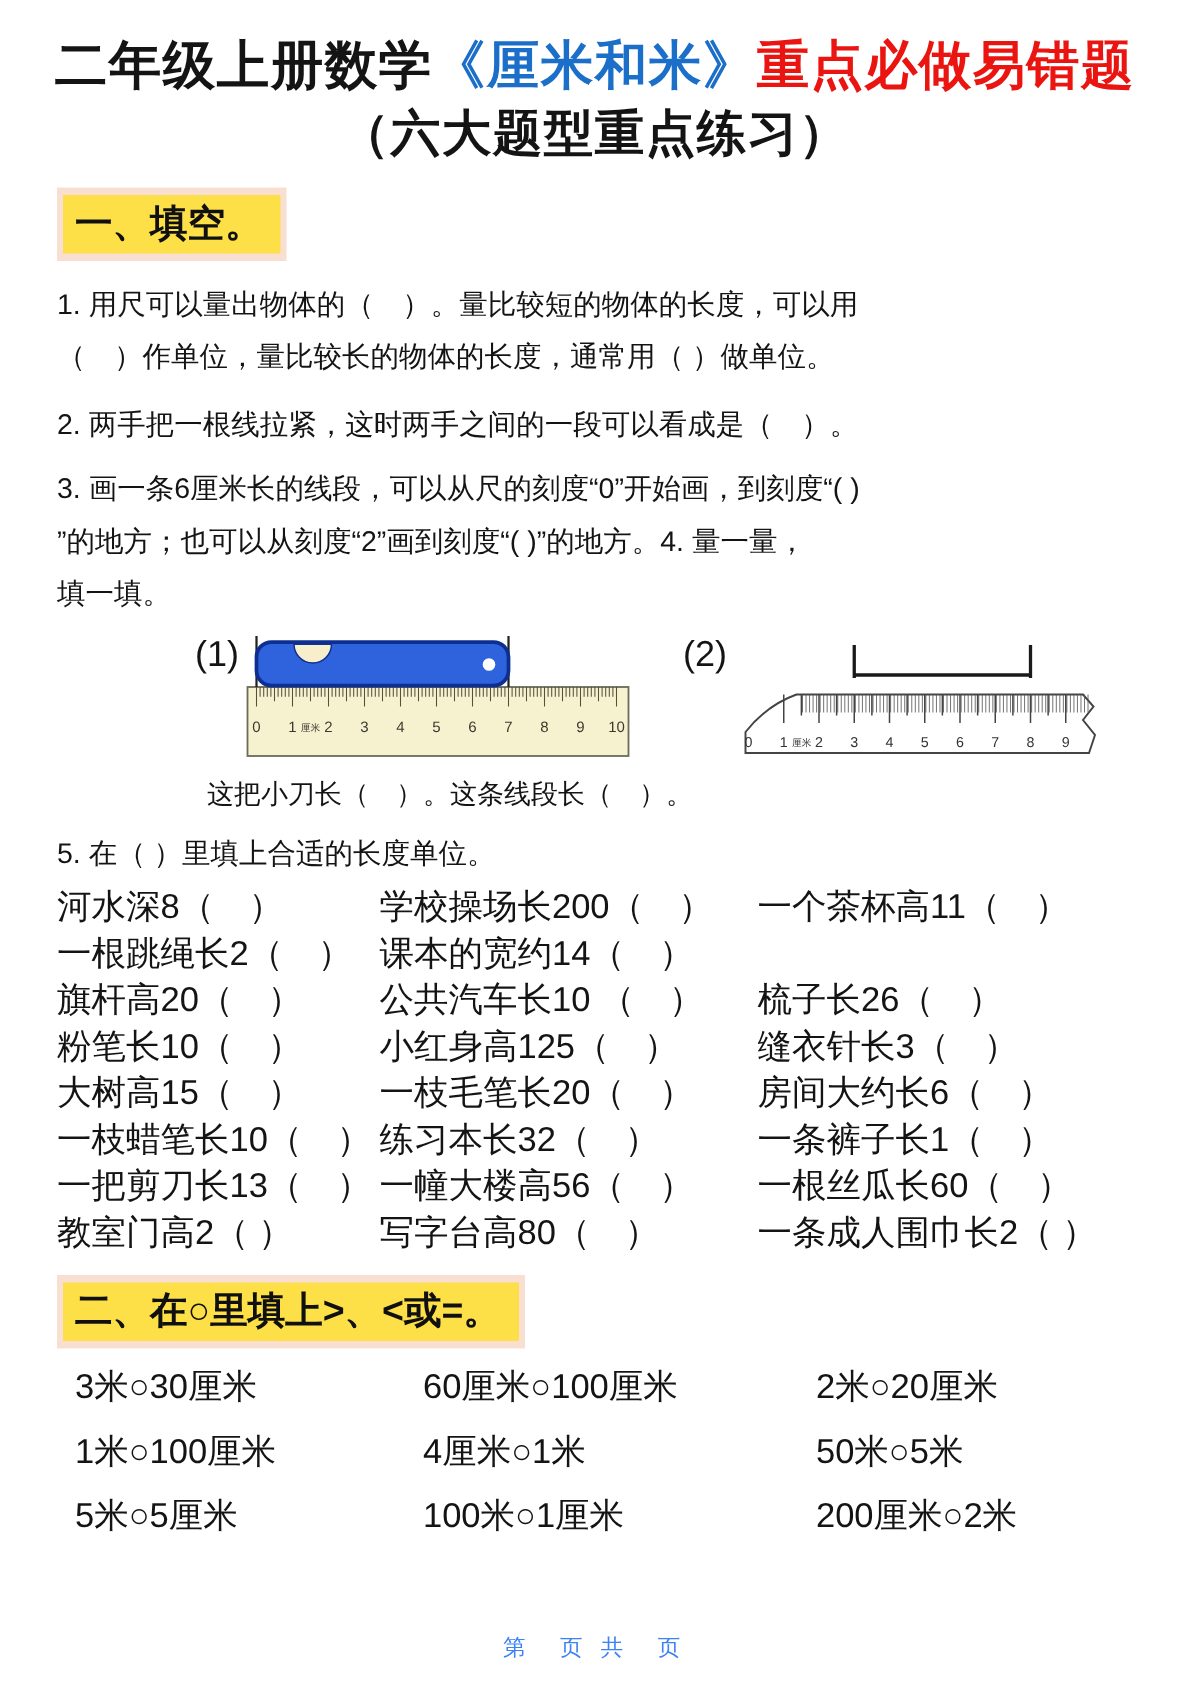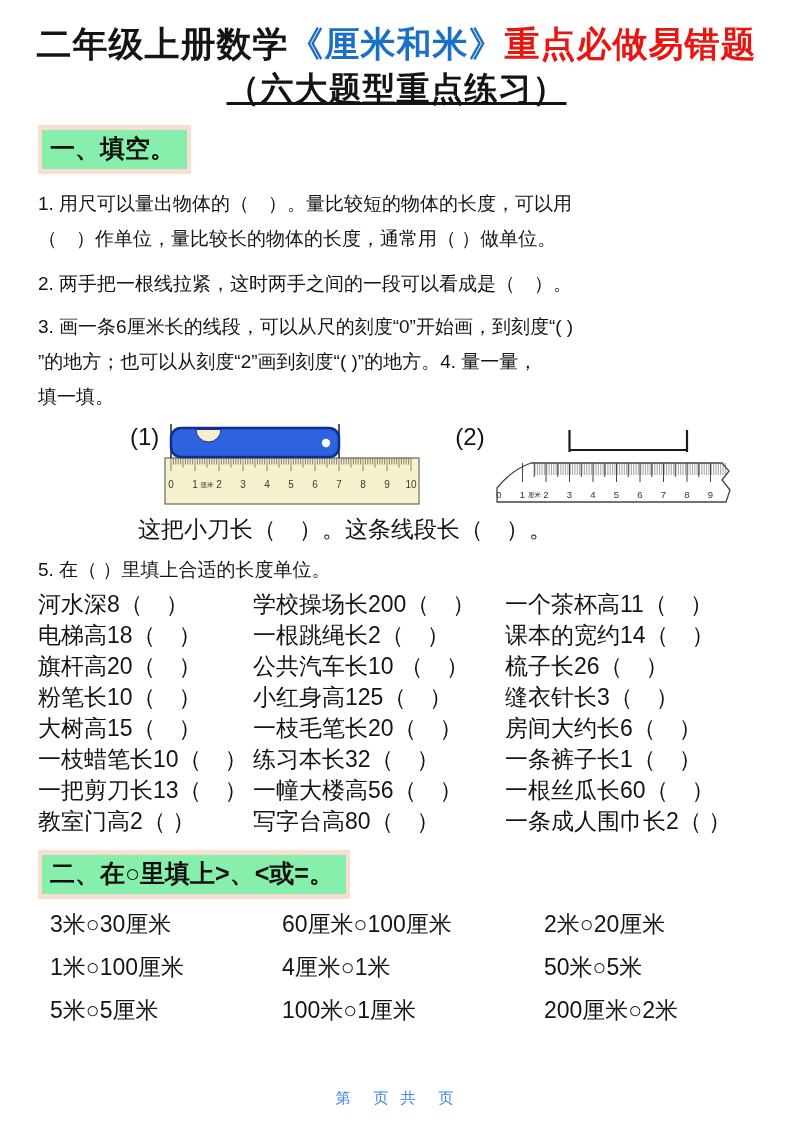--- a/index.html
+++ b/index.html
@@ -3,40 +3,40 @@
 <meta charset="utf-8">
 <style>
   * { margin:0; padding:0; box-sizing:border-box; }
   html,body { width:793px; }
   body { font-family:"Liberation Sans", sans-serif; background:#ffffff; color:#141414; }
   .page { position:relative; width:793px; height:1122px; background:#fff; overflow:hidden; padding-top:22px; }
 
   
   .title { text-align:center; font-weight:900; letter-spacing:1px; }
   .title .t1 { font-size:35px; line-height:44px; }
-  .title .t2 { font-size:33px; line-height:46px;text-decoration:underline; }
+  .title .t2 { font-size:33px; line-height:46px; }
   .title .blue { color:#1b6fc8; }
   .title .red  { color:#ea1510; }
 
   .content { padding:0 38px; }
 
   
   .sec-wrap { display:inline-block; background:#f9dfd2; padding:5px 4px; margin-top:13px; }
-  .sec-inner { display:block; background:#86efac; padding:2px 12px 4px 8px; font-size:25px; font-weight:bold; color:#101010; }
+  .sec-inner { display:block; background:#fde047; padding:2px 12px 4px 8px; font-size:25px; font-weight:bold; color:#101010; }
 
   .para { font-size:19px; line-height:35px; }
   .mt12 { margin-top:12px; } .mt10 { margin-top:10px; } .mt8 { margin-top:8px; } .mt6 { margin-top:6px; }
 
   
   .figures { display:flex; align-items:flex-start; margin:10px 0 0 92px; height:88px; }
   .fig-label { font-size:24px; line-height:26px; margin-right:4px; }
   .fig-gap { width:34px; }
   svg text { font-family:"Liberation Sans", sans-serif; }
 
-  .caption { font-size:23px; line-height:34px; margin-left:100px; }
+  .caption { font-size:18px; line-height:34px; margin-left:100px; }
 
   
   .q5-grid { margin-top:2px; font-size:23px; line-height:31px; }
   .q5-row { display:grid; grid-template-columns:215px 252px 1fr; }
   .q5-extra { margin-top:22px; font-size:23px; line-height:32px; }
   .q5x-row { display:grid; grid-template-columns:262px 1fr; }
 
   
   .s2-grid { margin-top:10px; font-size:23px; line-height:30px; display:grid; row-gap:13px;margin-left:12px; }
   .s2-row { display:grid; grid-template-columns:232px 262px 1fr; }
@@ -340,21 +340,20 @@
 
     <div class="para mt6">5. 在（ ）里填上合适的长度单位。</div>
 
     <div class="q5-grid">
       <div class="q5-row">
         <span>河水深8（　）</span>
         <span>学校操场长200（　）</span>
         <span>一个茶杯高11（　）</span>
       </div>
       <div class="q5-row">
-        <span>电梯高18（　）</span>
         <span>一根跳绳长2（　）</span>
         <span>课本的宽约14（　）</span>
       </div>
       <div class="q5-row">
         <span>旗杆高20（　）</span>
         <span>公共汽车长10 （　）</span>
         <span>梳子长26（　）</span>
       </div>
       <div class="q5-row">
         <span>粉笔长10（　）</span>

